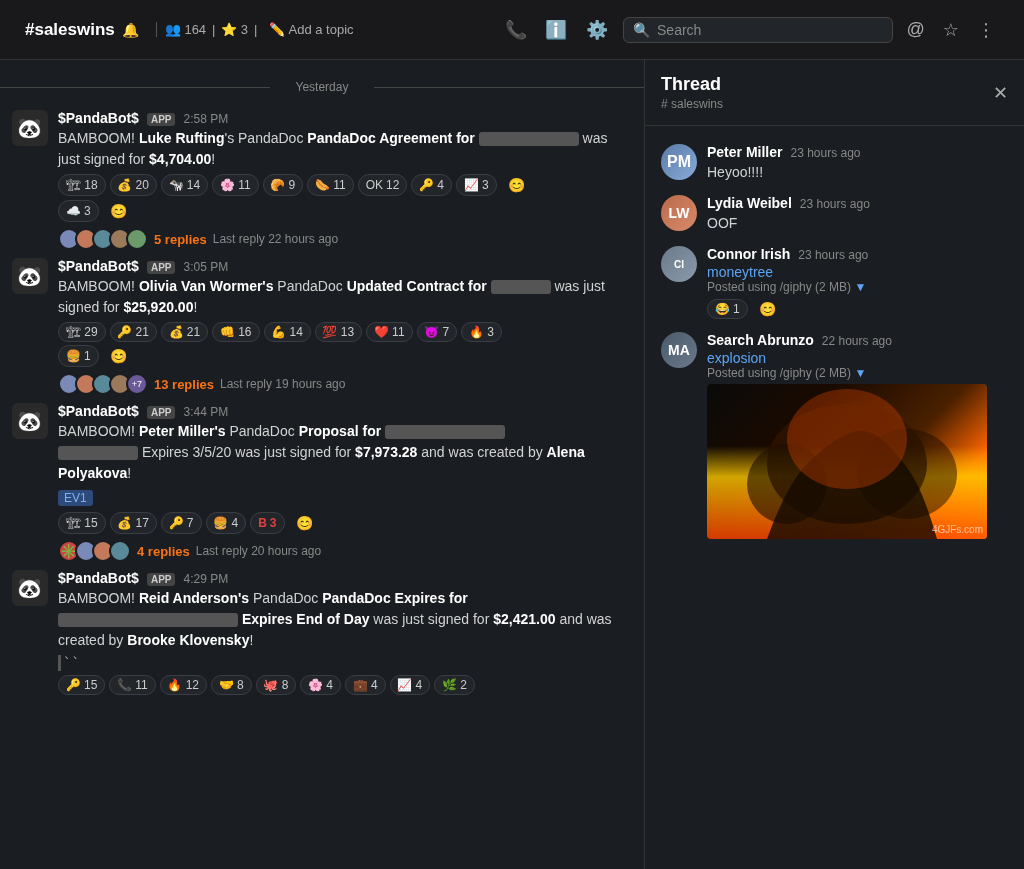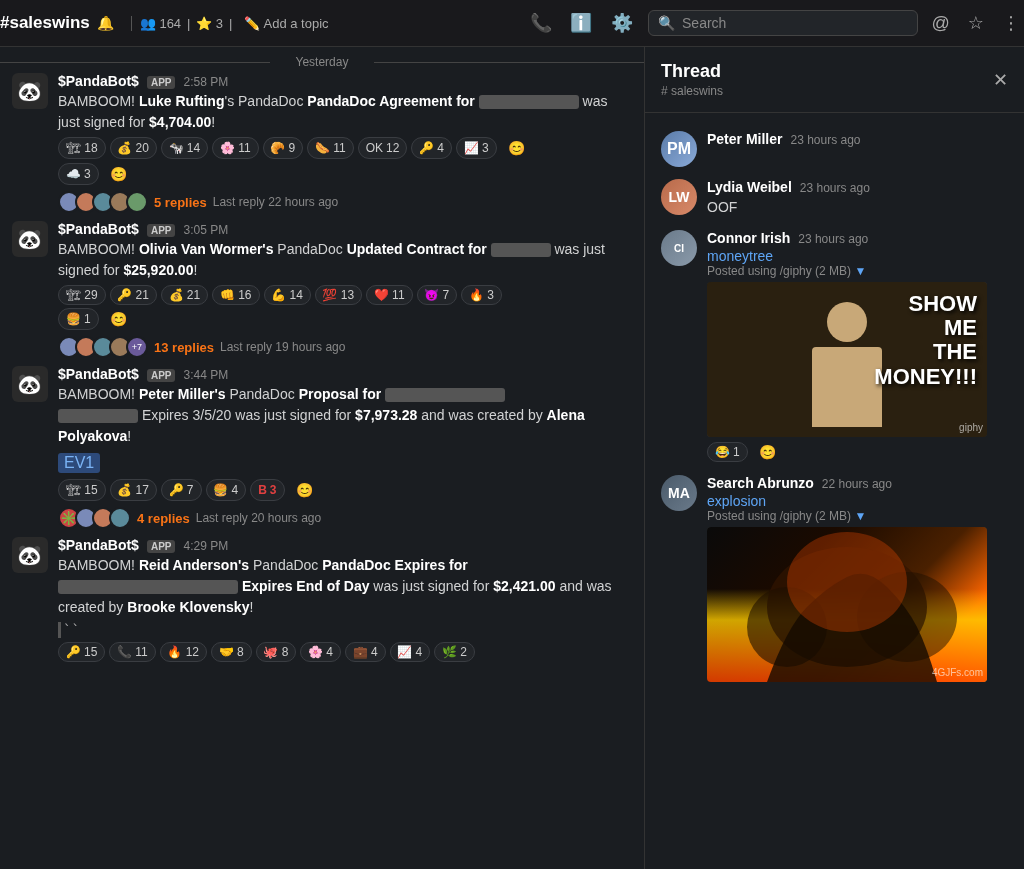--- a/index.html
+++ b/index.html
@@ -12,24 +12,24 @@
       height: 869px;
       overflow: hidden;
       display: flex;
       flex-direction: column;
     }
 
     
     .header {
       background: #19191c;
       border-bottom: 1px solid #333;
-      padding: 0 0;
-      display: flex;
-      align-items: center;
-      height: 47px;
+      padding: 0 25px;
+      display: flex;
+      align-items: center;
+      height: 60px;
       flex-shrink: 0;
     }
     .header-left {
       display: flex;
       align-items: center;
       flex: 1;
       gap: 8px;
     }
     .channel-name {
       font-size: 17px;
@@ -95,21 +95,21 @@
       padding: 8px 0;
       background: #1a1d21;
     }
     .chat-feed::-webkit-scrollbar { width: 6px; }
     .chat-feed::-webkit-scrollbar-thumb { background: #555; border-radius: 3px; }
 
     .date-divider {
       text-align: center;
       color: #888;
       font-size: 12px;
-      margin: 0 0;
+      margin: 12px 0;
       position: relative;
     }
     .date-divider::before, .date-divider::after {
       content: '';
       position: absolute;
       top: 50%;
       width: 42%;
       height: 1px;
       background: #444;
     }
@@ -235,21 +235,21 @@
       color: #888;
       font-size: 12px;
     }
 
     .label-tag {
       display: inline-block;
       background: #2d4a7a;
       color: #7ab3f5;
       border-radius: 3px;
       padding: 1px 6px;
-      font-size: 16px;
+      font-size: 12px;
       margin: 2px 0;
     }
 
     
     .thread-panel {
       width: 380px;
       background: #1a1d21;
       border-left: 1px solid #333;
       display: flex;
       flex-direction: column;
@@ -640,20 +640,21 @@
 
       <div class="thread-msg">
         <div class="thread-avatar" style="background:#6b8cba">
           <div style="width:100%;height:100%;background:linear-gradient(135deg,#5a7ba8,#8aaad8);display:flex;align-items:center;justify-content:center;color:#fff;font-weight:700;font-size:16px">PM</div>
         </div>
         <div class="thread-msg-body">
           <div class="thread-msg-header">
             <span class="thread-author">Peter Miller</span>
             <span class="thread-time">23 hours ago</span>
           </div>
+          <div class="thread-text">Heyoo!!!!</div>
         </div>
       </div>
 
       <div class="thread-msg">
         <div class="thread-avatar" style="background:#c47a5a">
           <div style="width:100%;height:100%;background:linear-gradient(135deg,#b86a4a,#d88a6a);display:flex;align-items:center;justify-content:center;color:#fff;font-weight:700;font-size:14px">LW</div>
         </div>
         <div class="thread-msg-body">
           <div class="thread-msg-header">
             <span class="thread-author">Lydia Weibel</span>
@@ -670,27 +671,20 @@
         <div class="thread-msg-body">
           <div class="thread-msg-header">
             <span class="thread-author">Connor Irish</span>
             <span class="thread-time">23 hours ago</span>
           </div>
           <div class="thread-link">moneytree</div>
           <div class="thread-giphy-label">
             Posted using /giphy (2 MB) <span style="color:#5ea5f5">▼</span>
           </div>
 
-          <div class="giphy-img">
-            <div class="giphy-show-money">
-              <div class="person-figure"></div>
-              <div class="show-money-text">SHOW<br>ME<br>THE<br>MONEY!!!</div>
-              <div class="giphy-watermark">giphy</div>
-            </div>
-          </div>
           <div class="thread-reactions">
             <div class="reaction">😂 <span>1</span></div>
             <span class="add-reaction">😊</span>
           </div>
         </div>
       </div>
 
       <div class="thread-msg">
         <div class="thread-avatar" style="background:#5a6a7a">
           <div style="width:100%;height:100%;background:linear-gradient(135deg,#4a5a6a,#6a7a8a);display:flex;align-items:center;justify-content:center;color:#fff;font-weight:700;font-size:14px">MA</div>

